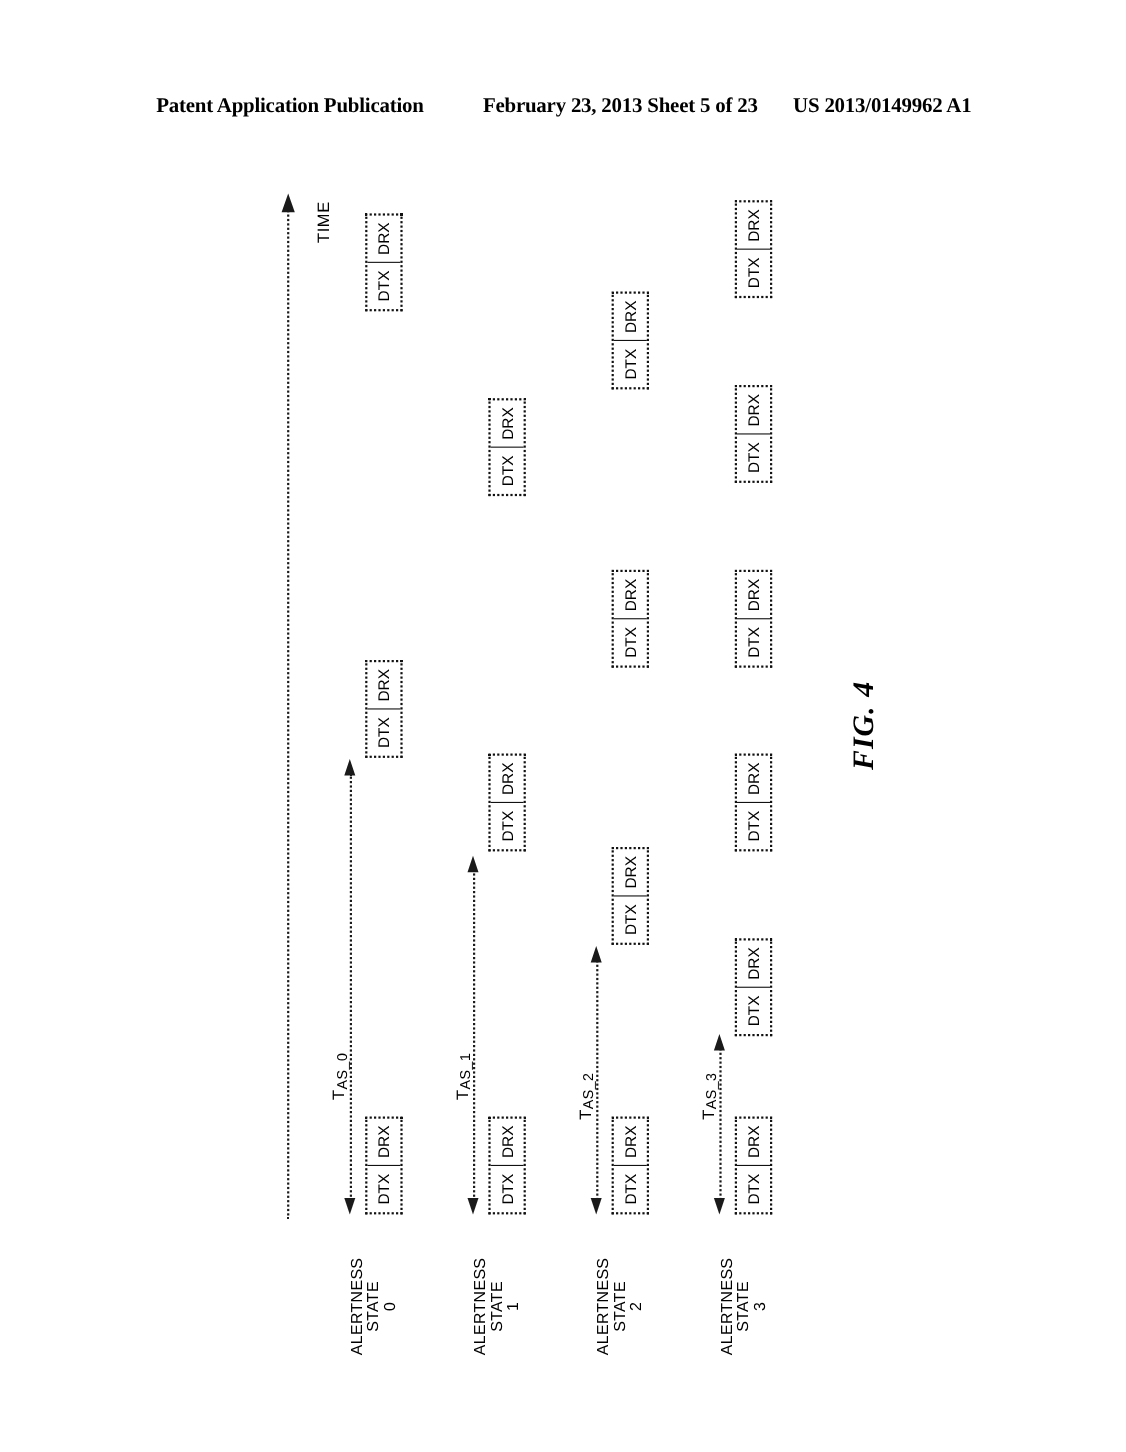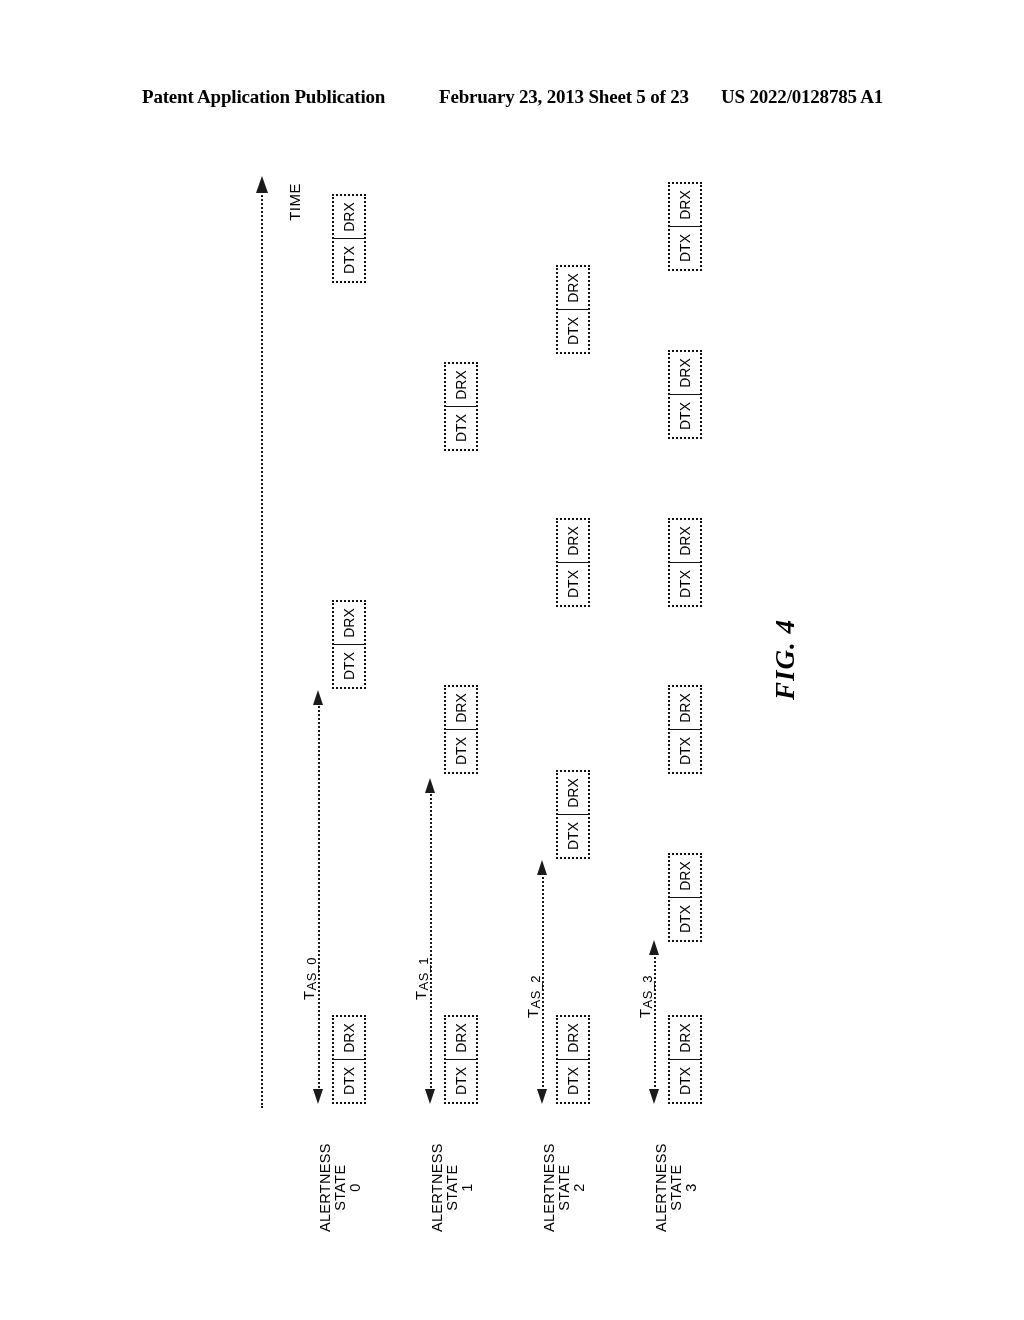--- a/index.html
+++ b/index.html
@@ -189,21 +189,21 @@
     letter-spacing: 1px;
     white-space: nowrap;
   }
 </style>
 </head>
 <body>
 
 <div class="page-header">
   <div class="hdr-item hdr-pub">Patent Application Publication</div>
   <div class="hdr-item hdr-date">February 23, 2013  Sheet 5 of 23</div>
-  <div class="hdr-item hdr-num">US 2022/0128785 A1</div>
+  <div class="hdr-item hdr-num">US 2013/0149962 A1</div>
 </div>
 
 <div class="figure">
 
   <div class="time-axis">
     <div class="head"></div>
     <div class="shaft"></div>
   </div>
   <div class="time-label">TIME</div>
 

